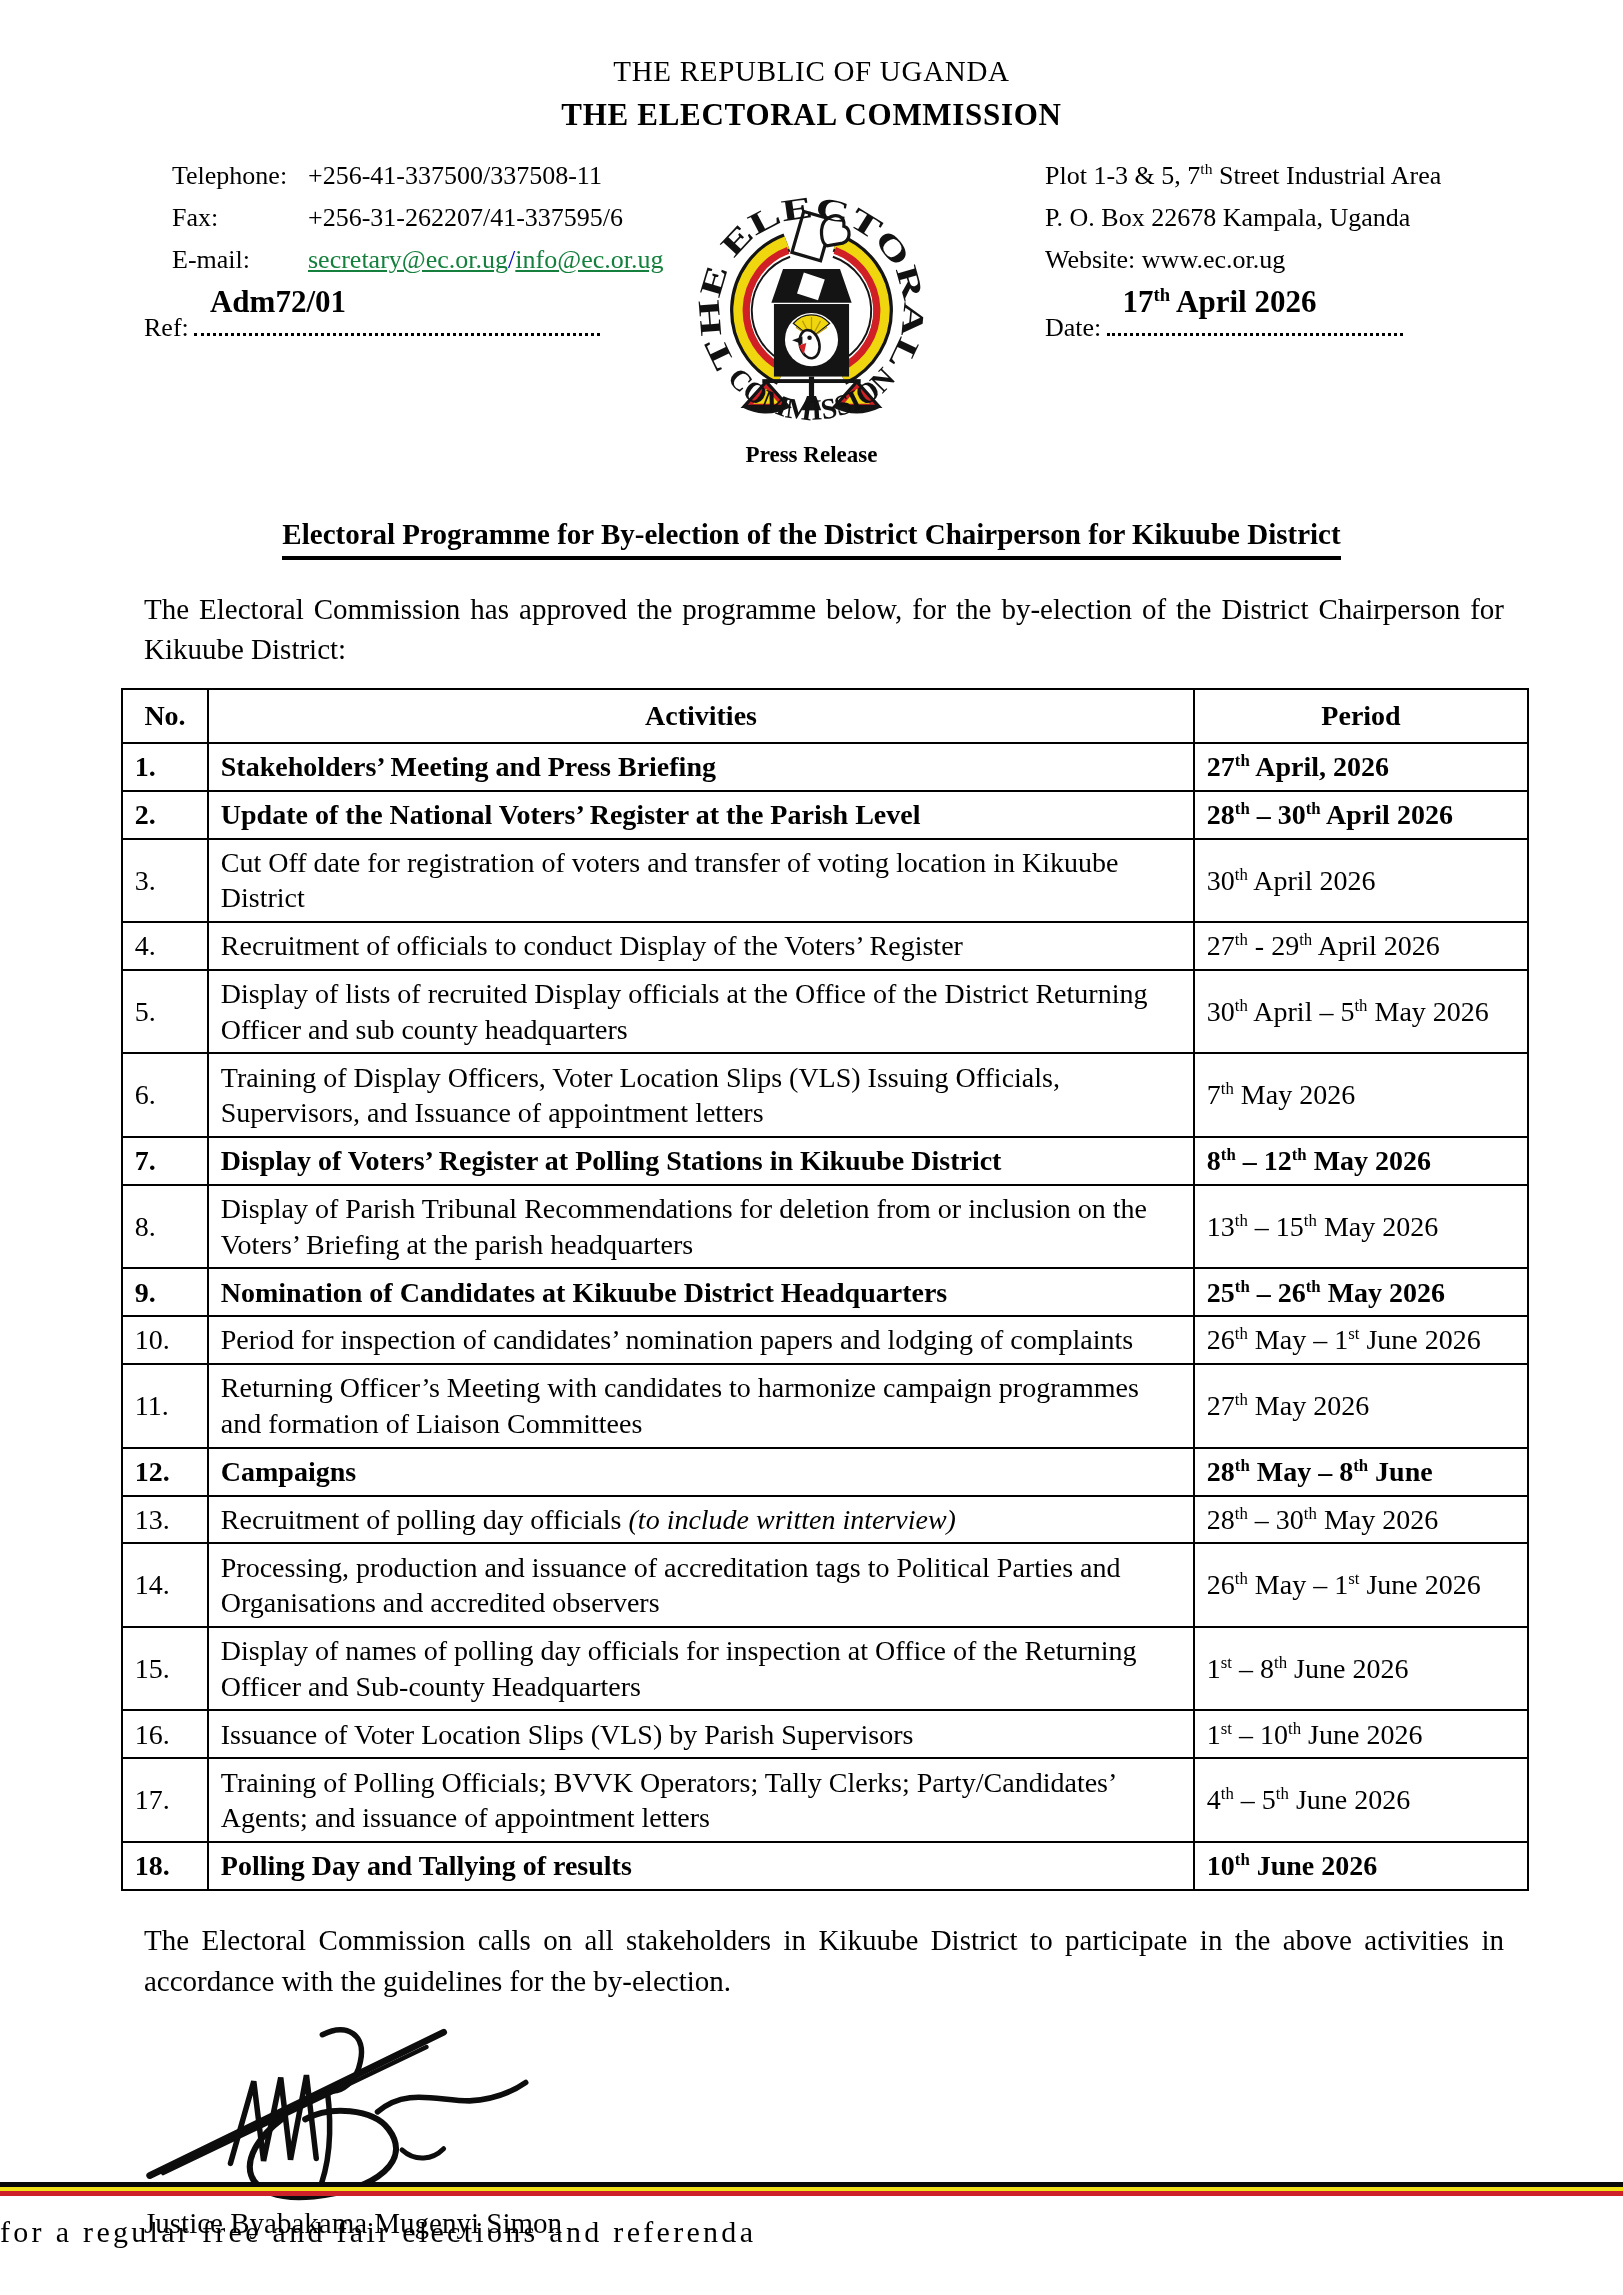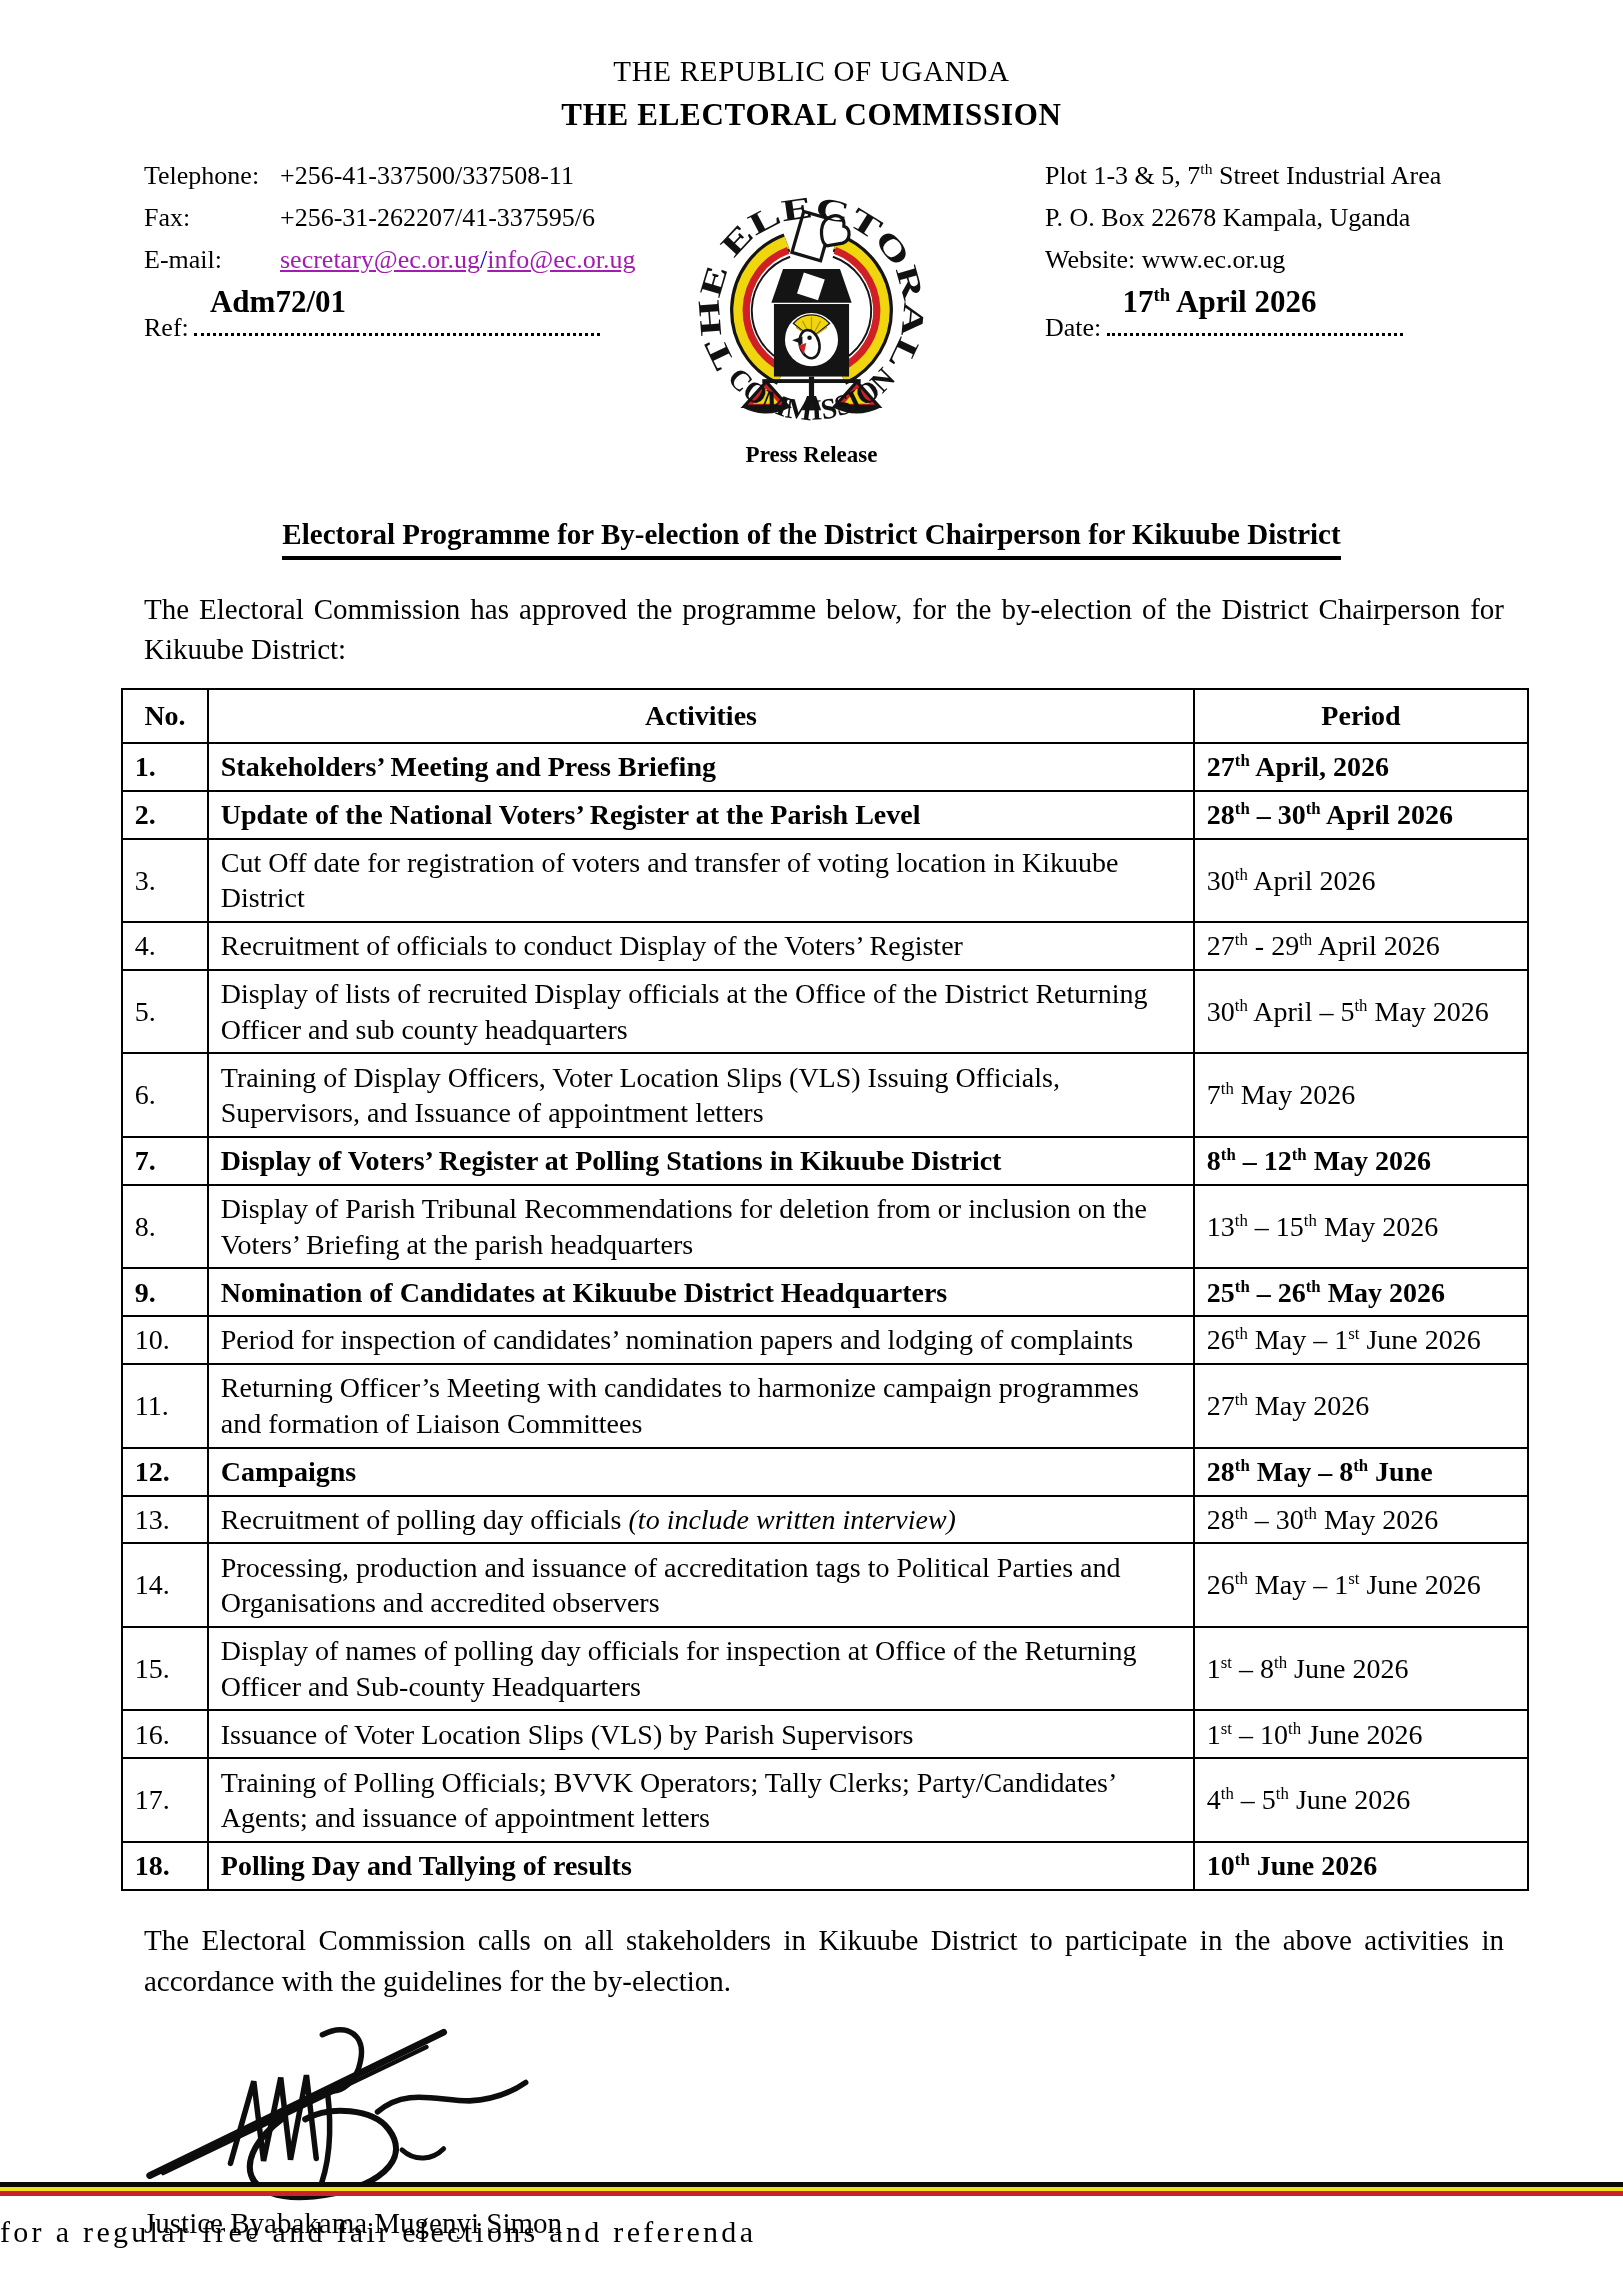--- a/index.html
+++ b/index.html
@@ -6,23 +6,23 @@
   .page{position:relative;width:1623px;height:2295px;margin:0 auto;background:#ffffff;
         font-family:"Liberation Serif",serif;color:#000;overflow:hidden;}
   .center{text-align:center;}
   .country{padding-top:55px;font-size:29px;letter-spacing:0.7px;}
   .org{margin-top:9.2px;font-size:31px;font-weight:bold;letter-spacing:0.7px;}
 
   .masthead{display:flex;justify-content:space-between;margin:22px 114px 0 144px;}
   .contact-col{font-size:26px;line-height:1.62;}
   .contact-left{width:510px;}
   .contact-right{width:464px;}
-  .contact-line{display:flex;}
+  .contact-line{display:flex;margin-left:28px;}
   .contact-line .lbl{width:136px;flex-shrink:0;}
-  a.email{color:#a21caf;text-decoration:underline;}
+  a.email{color:#15803d;text-decoration:underline;}
   .email-sep{color:#0000cc;}
 
   .fillline{position:relative;margin-top:22px;font-size:26px;white-space:nowrap;}
   .dotline{display:inline-block;border-bottom:3.3px dotted #000;position:relative;height:29px;
            vertical-align:baseline;margin-left:5.2px;}
   .ref-dots{width:406px;}
   .date-dots{width:296px;}
   .overlay-value{position:absolute;left:16px;bottom:5.2px;font-weight:bold;font-size:31px;}
 
   .logo{position:absolute;left:682px;top:181px;width:259px;height:259px;}

